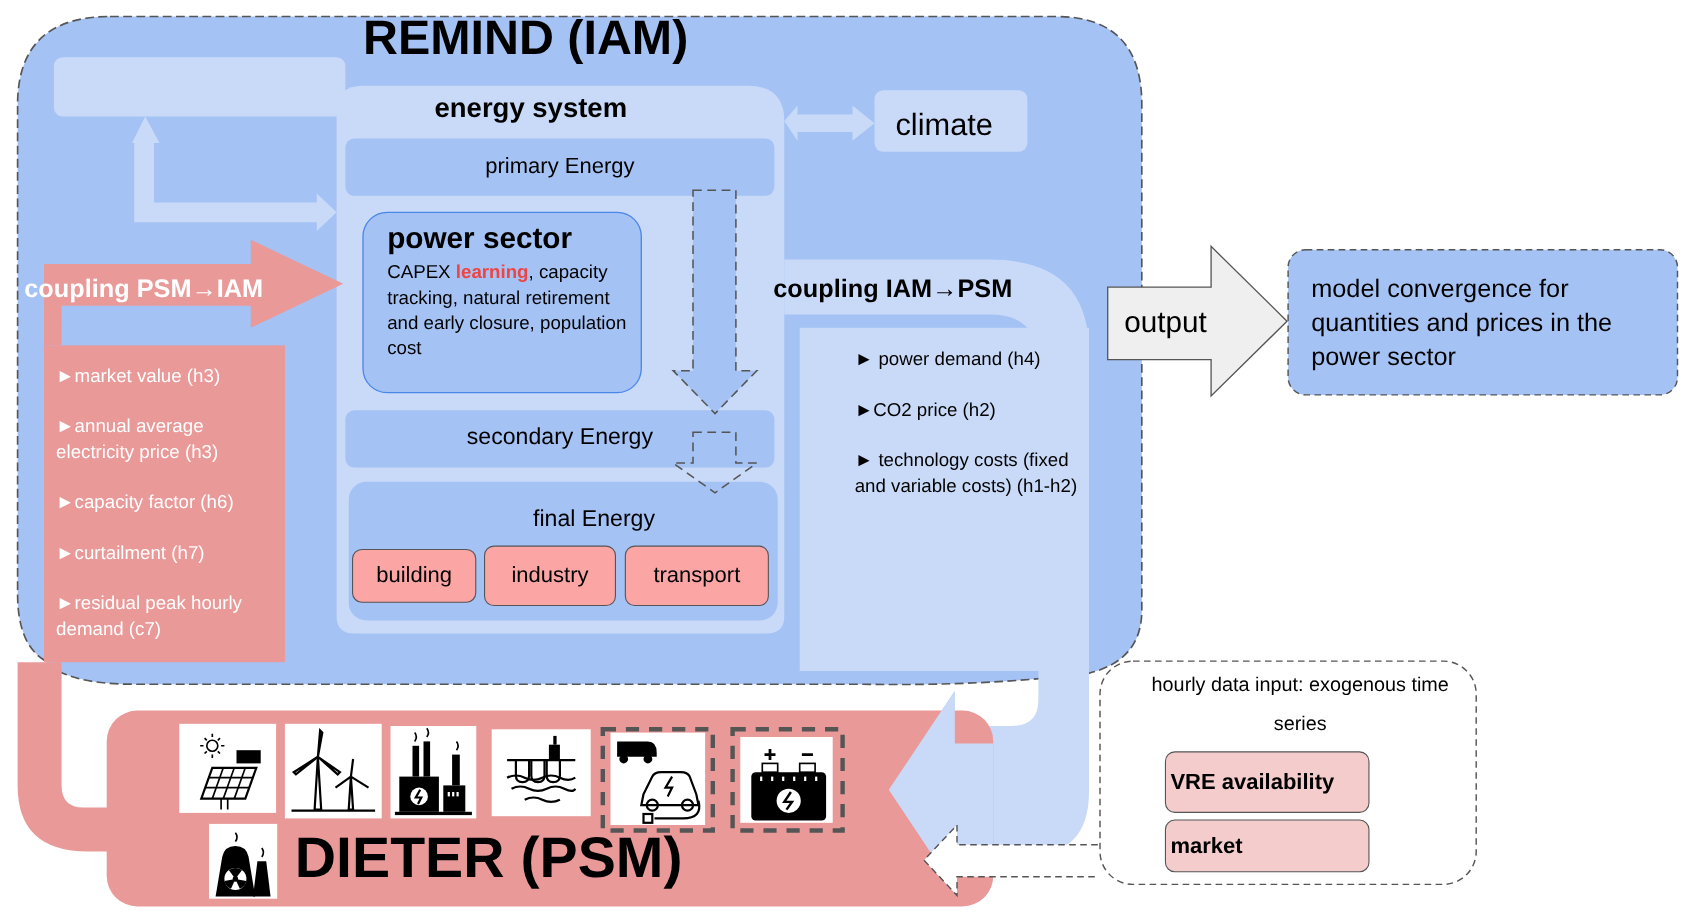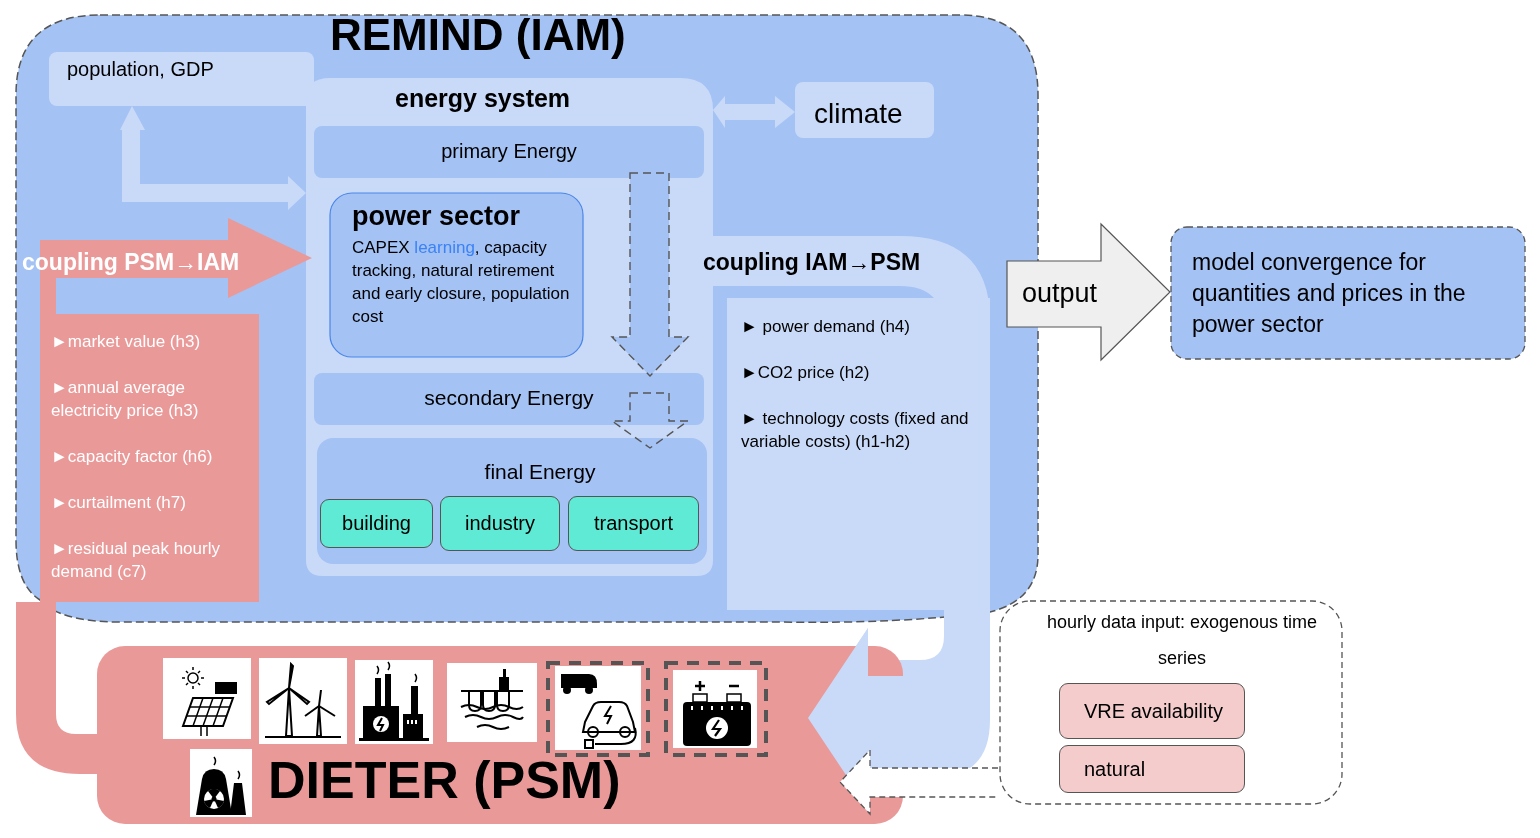--- a/index.html
+++ b/index.html
@@ -10,34 +10,34 @@
   .title-remind { font-weight: bold; font-size: 44px; left: 330px; top: 10px; letter-spacing: 0px; }
   .title-dieter { font-weight: bold; font-size: 52px; left: 268px; top: 750px; }
   .macro { left: 67px; top: 56px; font-size: 20px; line-height: 26px; white-space: normal; width: 240px; }
   .energy-sys { left: 395px; top: 84px; font-weight: bold; font-size: 25px; }
   .climate { left: 814px; top: 98px; font-size: 28px; }
   .primary { left: 314px; top: 140px; width: 390px; text-align: center; font-size: 20px; }
   .secondary { left: 314px; top: 386px; width: 390px; text-align: center; font-size: 21px; }
   .final { left: 318px; top: 460px; width: 386px; text-align: center; font-size: 21px; padding-left: 29px; }
   .power-title { left: 352px; top: 201px; font-weight: bold; font-size: 27px; }
   .power-desc { left: 352px; top: 236px; font-size: 17px; line-height: 23px; white-space: normal; width: 220px; }
-  .power-desc .learn { color: #3b82f6; font-weight: normal; }
-  .sector-btn { position: absolute; background: #5eead4; border: 1.5px solid #555; border-radius: 9px;
+  .power-desc .learn { color: #ef4444; font-weight: bold; }
+  .sector-btn { position: absolute; background: #fca5a5; border: 1.5px solid #555; border-radius: 9px;
                 font-size: 20px; display: flex; align-items: center; justify-content: center; box-sizing: border-box; text-align: right; }
   .cpl-psm { left: 22px; top: 249px; font-weight: bold; font-size: 23px; color: #ffffff; }
   .cpl-iam { left: 703px; top: 249px; font-weight: bold; font-size: 23px; }
   .psm-list { left: 51px; top: 330px; width: 205px; font-size: 17px; line-height: 23px; color: #ffffff; white-space: normal; }
   .psm-list div { margin-bottom: 23px; }
   .iam-list { left: 741px; top: 315px; width: 240px; font-size: 17px; line-height: 23px; white-space: normal; }
-  .iam-list div { margin-bottom: 23px; }
+  .iam-list div { margin-bottom: 23px; margin-left: 36px; }
   .output-lbl { left: 1022px; top: 278px; font-size: 27px; }
   .conv { left: 1192px; top: 247px; width: 320px; font-size: 23px; line-height: 31px; white-space: normal; }
   .hourly { left: 1022px; top: 604px; font-size: 18px; line-height: 36px; white-space: normal; width: 320px; text-align: center; }
   .ts-btn { position: absolute; background: #f4cccc; border: 1.5px solid #555; border-radius: 9px;
-            font-size: 20px; box-sizing: border-box; padding-left: 24px; display: flex; align-items: center; }
+            font-size: 20px; box-sizing: border-box; padding-left: 4px; display: flex; align-items: center; font-weight: bold; }
   .icon-tile { position: absolute; background: #ffffff; }
   .icon-tile svg { width: 100%; height: 100%; }
 </style>
 </head>
 <body>
 
 <svg class="bg" width="1540" height="838" viewBox="0 0 1540 838">
 
   <path d="M100,15 L960,15 Q1038,15 1038,95 L1038,555 Q1038,600 990,612 Q900,624 780,622 L120,622 Q60,622 40,600 Q16,585 16,540 L16,95 Q16,15 100,15 Z" fill="#a4c2f4" stroke="#555" stroke-width="1.5" stroke-dasharray="8,4"></path>
 
@@ -81,21 +81,20 @@
 
   <rect x="1171" y="227" width="354" height="132" rx="16" fill="#a4c2f4" stroke="#555" stroke-width="1.3" stroke-dasharray="6,4"></rect>
 
   <rect x="548" y="663" width="100" height="92" fill="none" stroke="#555" stroke-width="4" stroke-dasharray="12,9"></rect>
   <rect x="666" y="663" width="100" height="92" fill="none" stroke="#555" stroke-width="4" stroke-dasharray="12,9"></rect>
 </svg>
 
 <div class="lbl title-remind">REMIND (IAM)</div>
 
 <div class="lbl macro">
-  <div>population, GDP</div>
 </div>
 
 <div class="lbl energy-sys">energy system</div>
 <div class="lbl climate">climate</div>
 <div class="lbl primary">primary Energy</div>
 <div class="lbl secondary">secondary Energy</div>
 <div class="lbl final">final Energy</div>
 
 <div class="lbl power-title">power sector</div>
 <div class="lbl power-desc"><span>CAPEX </span><span class="learn">learning</span><span>, capacity tracking, natural retirement and early closure, population cost</span></div>
@@ -118,21 +117,21 @@
   <div>► power demand (h4)</div>
   <div>►CO2 price (h2)</div>
   <div>► technology costs (fixed and variable costs) (h1-h2)</div>
 </div>
 
 <div class="lbl output-lbl">output</div>
 <div class="lbl conv">model convergence for quantities and prices in the power sector</div>
 
 <div class="lbl hourly">hourly data input: exogenous time series</div>
 <div class="ts-btn" style="left:1059px;top:683px;width:186px;height:56px;">VRE availability</div>
-<div class="ts-btn" style="left:1059px;top:745px;width:186px;height:48px;">natural</div>
+<div class="ts-btn" style="left:1059px;top:745px;width:186px;height:48px;">market</div>
 
 <div class="lbl title-dieter">DIETER (PSM)</div>
 
 <div class="icon-tile" style="left:163px;top:658px;width:88px;height:81px;">
   <svg viewBox="0 0 88 81">
     <circle cx="30" cy="20" r="5" fill="none" stroke="#000" stroke-width="1.5"></circle>
     <g stroke="#000" stroke-width="1.5">
       <line x1="30" y1="9" x2="30" y2="12"></line>
         <line x1="30" y1="28" x2="30" y2="31"></line>
       <line x1="19" y1="20" x2="22" y2="20"></line>

